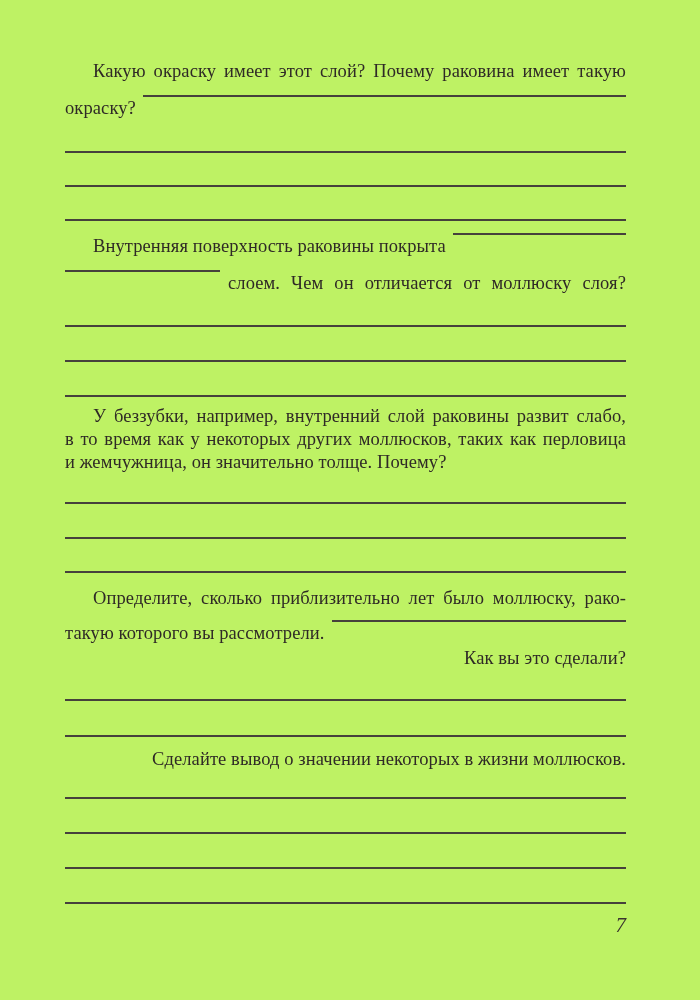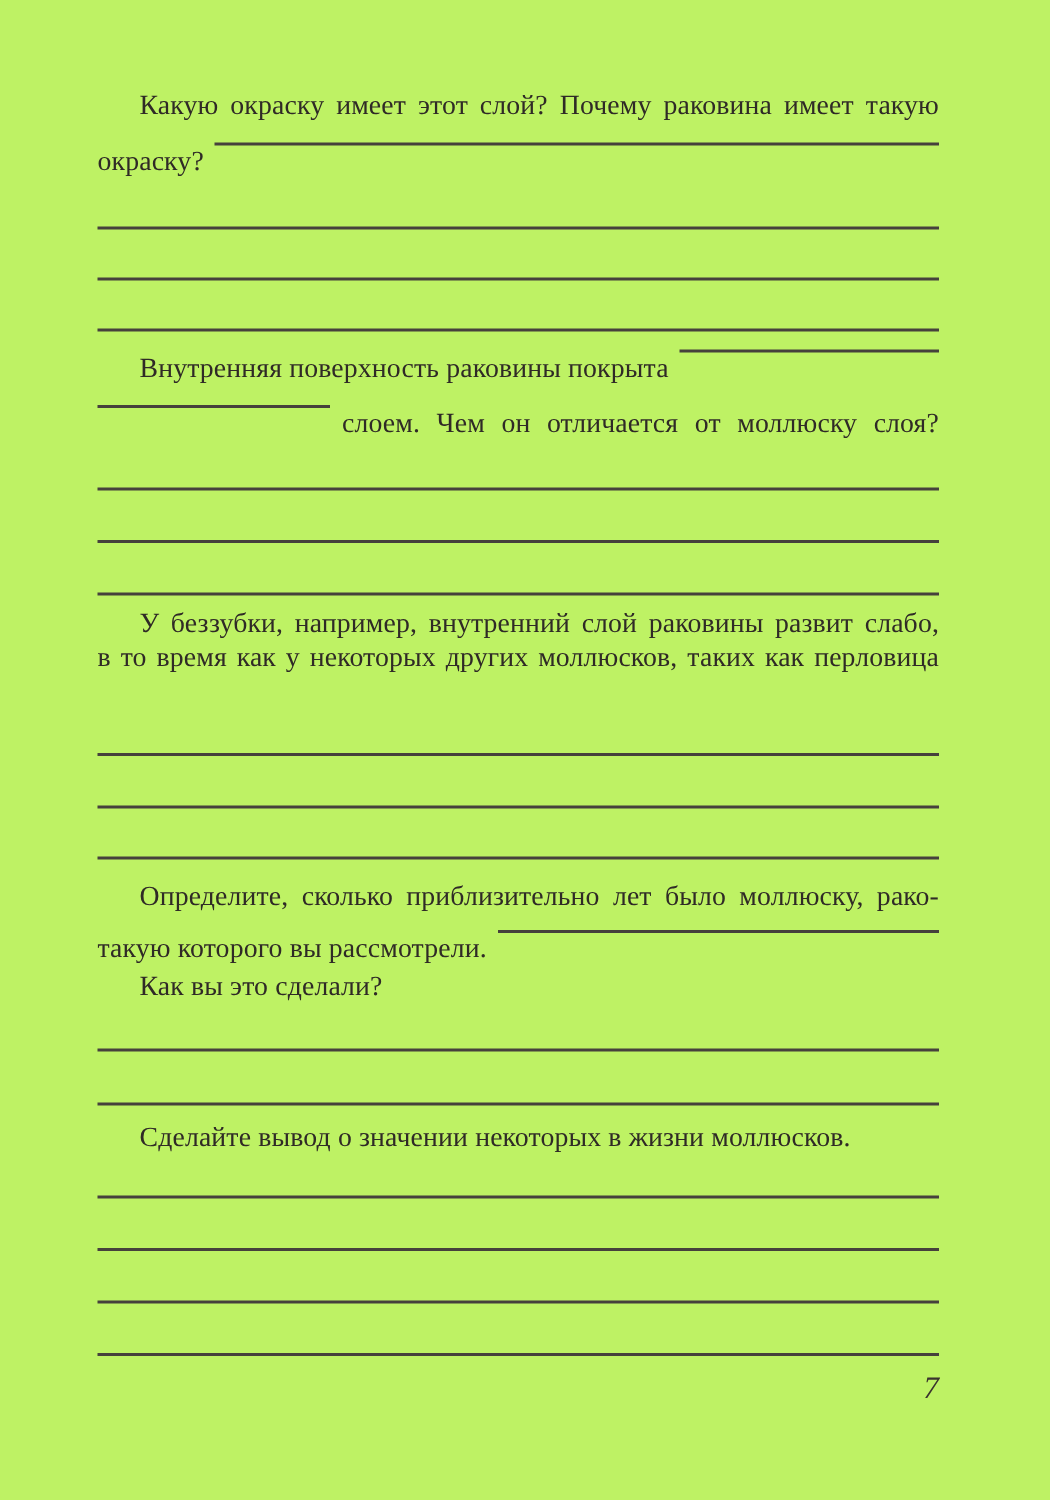--- a/index.html
+++ b/index.html
@@ -17,21 +17,21 @@
     overflow: hidden;
   }
   .row {
     position: absolute;
     left: 65px;
     width: 561px;
     font-size: 18.5px;
     line-height: 24px;
     letter-spacing: 0.1px;
   }
-  .indent { text-indent: 28px; }
+  .indent { text-indent: 28px; text-align: right; }
   .just {
     text-align: justify;
     text-align-last: justify;
   }
   .fillrow {
     display: flex;
     align-items: flex-start;
     line-height: 26px;
     height: 26px;
   }
@@ -99,20 +99,21 @@
     <span class="fill lead"></span>
     <span class="txt stretch">слоем. Чем он отличается от моллюску слоя?</span>
   </div>
 
   <div class="aline" style="top:325px"></div>
   <div class="aline" style="top:360px"></div>
   <div class="aline" style="top:395px"></div>
 
   <div class="row just indent" style="top:405px; line-height:23px">У беззубки, например, внутренний слой раковины развит слабо,</div>
   <div class="row just" style="top:428px; line-height:23px">в то время как у некоторых других моллюсков, таких как перловица</div>
+  <div class="row" style="top:451px; line-height:23px">и жемчужница, он значительно толще. Почему?</div>
 
   <div class="aline" style="top:502px"></div>
   <div class="aline" style="top:537px"></div>
   <div class="aline" style="top:571px"></div>
 
   <div class="row just indent" style="top:586px">Определите, сколько приблизительно лет было моллюску, рако-</div>
   <div class="row fillrow" style="top:620px">
     <span class="txt">такую которого вы рассмотрели.</span>
     <span class="fill"></span>
   </div>

